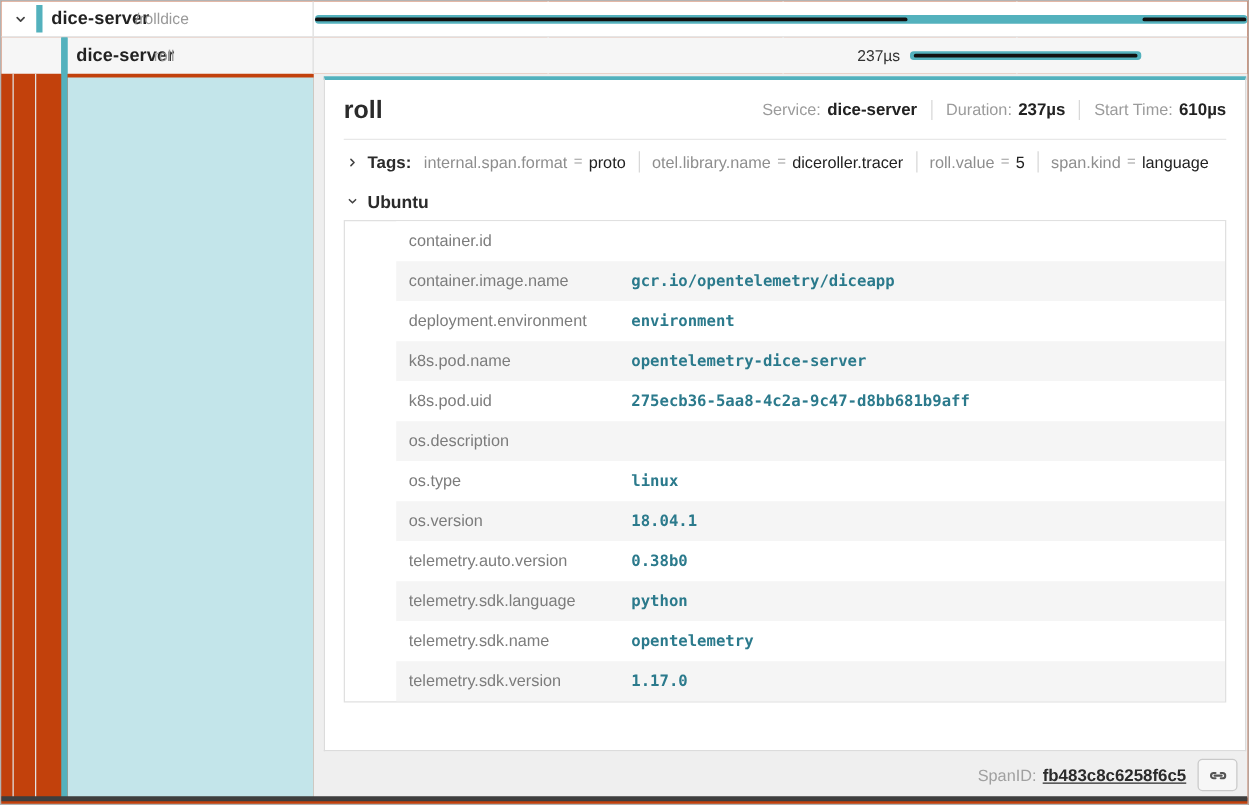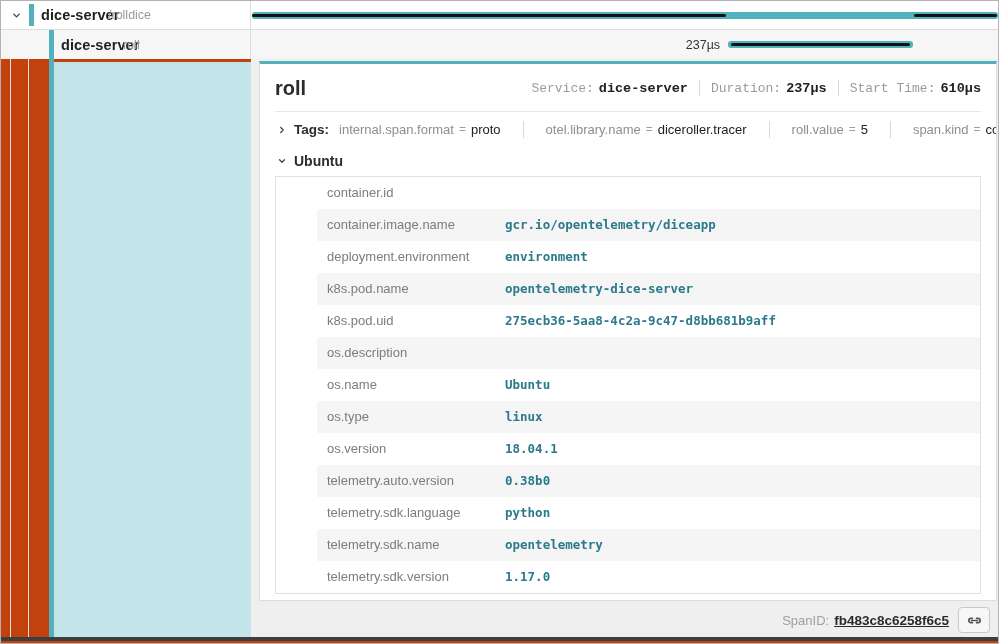--- a/index.html
+++ b/index.html
@@ -54,29 +54,29 @@
   .teal-block{position:absolute;left:53px;top:61px;width:197px;height:576px;background:var(--light-teal);z-index:2;}
   
   .detail-pane{position:absolute;left:250px;top:58px;width:749px;height:579px;background:#efefef;z-index:2;}
   .detail-card{
     position:absolute;left:8px;top:2px;width:738px;height:540px;
     background:#fff;border:1px solid #dcdcdc;border-top:3px solid var(--accent);
     padding:0 15px;overflow:hidden;
   }
   .card-header{display:flex;align-items:center;padding:11px 0 10px;border-bottom:1px solid #e8e8e8;}
   .span-title{font-size:20px;font-weight:700;color:#2b2b2b;line-height:26px;flex:1;}
-  .overview{display:flex;align-items:flex-end;font-size:13px;color:#9b9b9b;white-space:nowrap;font-family:Liberation Mono, monospace;}
+  .overview{display:flex;align-items:flex-start;font-size:13px;color:#9b9b9b;white-space:nowrap;}
   .overview b{color:#222;font-size:13.5px;margin-left:5px;font-weight:700;}
   .ov-sep{width:1px;height:16px;background:#d8d8d8;margin:0 11px;}
   
   .tags-row{display:flex;align-items:center;padding:9px 0;font-size:13px;line-height:17px;cursor:pointer;}
   .sec-chevron{width:14px;height:14px;color:#444;margin-right:5px;flex:none;display:flex;align-items:center;justify-content:center;}
   .sec-label{font-weight:700;color:#2b2b2b;font-size:13.5px;margin-right:10px;}
   .tag-list{display:flex;align-items:center;}
-  .tag-item{display:inline-flex;align-items:center;padding:0 22px;border-left:1px solid #d8d8d8;white-space:nowrap;}
+  .tag-item{display:inline-flex;align-items:center;padding:0 10px;border-left:1px solid #d8d8d8;white-space:nowrap;}
   .tag-item:first-child{border-left:none;padding-left:0;}
   .tag-key{color:#8e8e8e;}
   .tag-eq{color:#9e9e9e;margin:0 5px;font-size:12px;}
   .tag-value{color:#222;}
   
   .process-row{display:flex;align-items:center;padding:5px 0 6px;line-height:18px;cursor:pointer;}
   .process-row .sec-label{font-size:14px;}
   
   .p-table{border:1px solid #e0e0e0;padding-left:41px;}
   .p-row{display:flex;background:#fff;}
@@ -179,21 +179,21 @@
 
   <span class="tag-item">
     <span class="tag-key">roll.value</span>
     <span class="tag-eq">=</span>
     <span class="tag-value">5</span>
   </span>
 
   <span class="tag-item">
     <span class="tag-key">span.kind</span>
     <span class="tag-eq">=</span>
-    <span class="tag-value">container</span>
+    <span class="tag-value">language</span>
   </span>
 </span>
       </div>
 
       <div class="process-row">
         <span class="sec-chevron">
           <svg width="10" height="10" viewBox="0 0 24 24" fill="none" stroke="currentColor" stroke-width="3" stroke-linecap="round" stroke-linejoin="round">
               <polyline points="6 9 12 15 18 9"></polyline>
             </svg>
         </span>
@@ -222,24 +222,20 @@
 
   <div class="p-row">
     <div class="p-key">k8s.pod.uid</div>
     <div class="p-value">275ecb36-5aa8-4c2a-9c47-d8bb681b9aff</div>
   </div>
 
   <div class="p-row">
     <div class="p-key">os.description</div>
   </div>
 
-  <div class="p-row">
-    <div class="p-key">os.name</div>
-    <div class="p-value">Ubuntu</div>
-  </div>
 
   <div class="p-row">
     <div class="p-key">os.type</div>
     <div class="p-value">linux</div>
   </div>
 
   <div class="p-row">
     <div class="p-key">os.version</div>
     <div class="p-value">18.04.1</div>
   </div>

